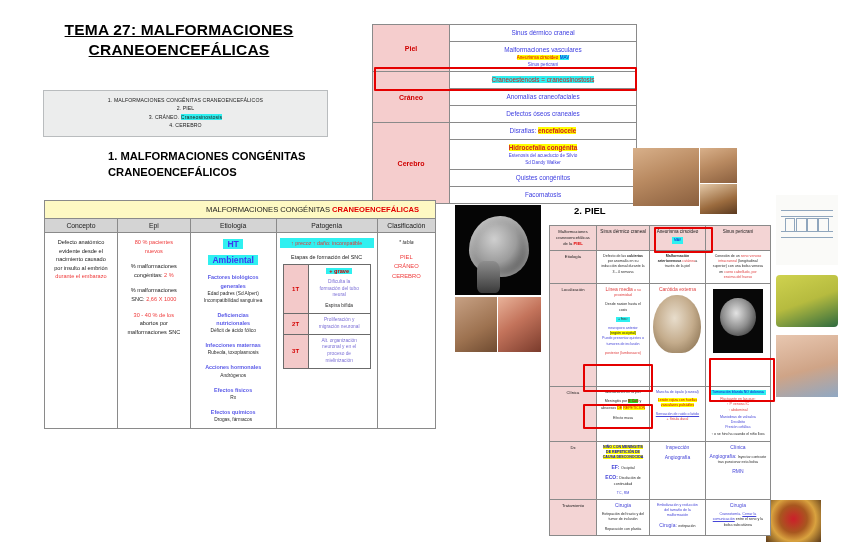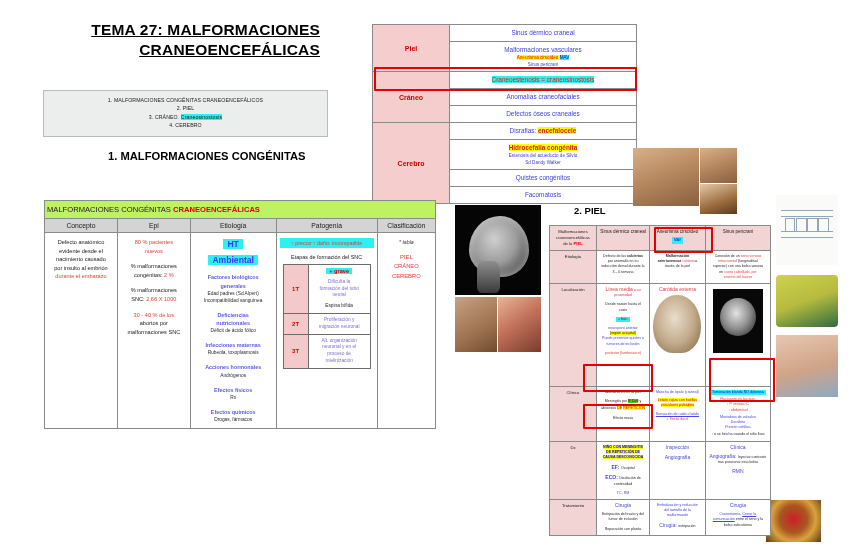--- a/index.html
+++ b/index.html
@@ -4,21 +4,21 @@
 <style>
   html,body{margin:0;padding:0;}
   body{
     width:848px;height:549px;background:#ffffff;
     font-family:"Liberation Sans", sans-serif;
     color:#000;overflow:hidden;position:relative;
   }
   .abs{position:absolute;}
 
   
-  #title-block{left:38px;top:20px;width:282px;text-align:right;}
+  #title-block{left:38px;top:20px;width:282px;text-align:center;}
   #title-block .tline{
     font-size:15.5px;font-weight:bold;letter-spacing:.2px;
     text-decoration:underline;line-height:20px;color:#000;
   }
 
   
   #index-box{
     left:43px;top:90px;width:275px;
     background:#eceded;border:1px solid #b9bcbe;
     padding:5px 4px 6px 4px;text-align:center;
@@ -43,22 +43,22 @@
   #toptable .sub{font-size:4.6px;line-height:6.6px;}
   .redbox{
     position:absolute;border:2.4px solid #e50000;border-radius:1px;
     pointer-events:none;
   }
 
   
   #maintable{left:44px;top:200px;width:392px;border-collapse:collapse;background:#fff;}
   #maintable td,#maintable th{border:1px solid #8a8a8a;vertical-align:top;}
   #mt-title{
-    background:#bef264;text-align:left;font-size:7.6px;
-    font-weight:normal;padding:4px 2px;color:#1a1a1a;
+    background:#fef9c3;text-align:right;font-size:7.6px;
+    font-weight:normal;padding:4px 16px;color:#1a1a1a;
   }
   #mt-title .red{color:#e30000;font-weight:bold;}
   .mt-head{
     background:#d4d4d4;text-align:center;font-size:6.8px;
     font-weight:normal;padding:3px 2px;color:#1a1a1a;
   }
   .mt-cell{padding:5px 3px;text-align:center;}
   .c-concept{width:78px;font-size:5.6px;line-height:8.6px;color:#1a1a1a;}
   .c-concept .red{color:#ef3b3b;}
   .c-epi{width:74px;font-size:5.6px;line-height:8.6px;color:#1a1a1a;}
@@ -138,20 +138,21 @@
 
 <div class="abs" id="index-box">
   <div>1. MALFORMACIONES CONGÉNITAS CRANEOENCEFÁLICOS</div>
   <div>2. PIEL</div>
   <div><span>3. CRÁNEO. </span><span class="hl-cyan">Craneosinostosis</span></div>
   <div>4. CEREBRO</div>
 </div>
 
 <div class="abs" id="subtitle">
   <div>1. MALFORMACIONES CONGÉNITAS</div>
+  <div>CRANEOENCEFÁLICOS</div>
 </div>
 
 <table class="abs" id="toptable">
   <tbody>
       <tr>
     <td class="lc" rowspan="2">Piel</td>
     <td class="rc">Sinus dérmico craneal</td>
   </tr>
   <tr>
     <td class="rc">

